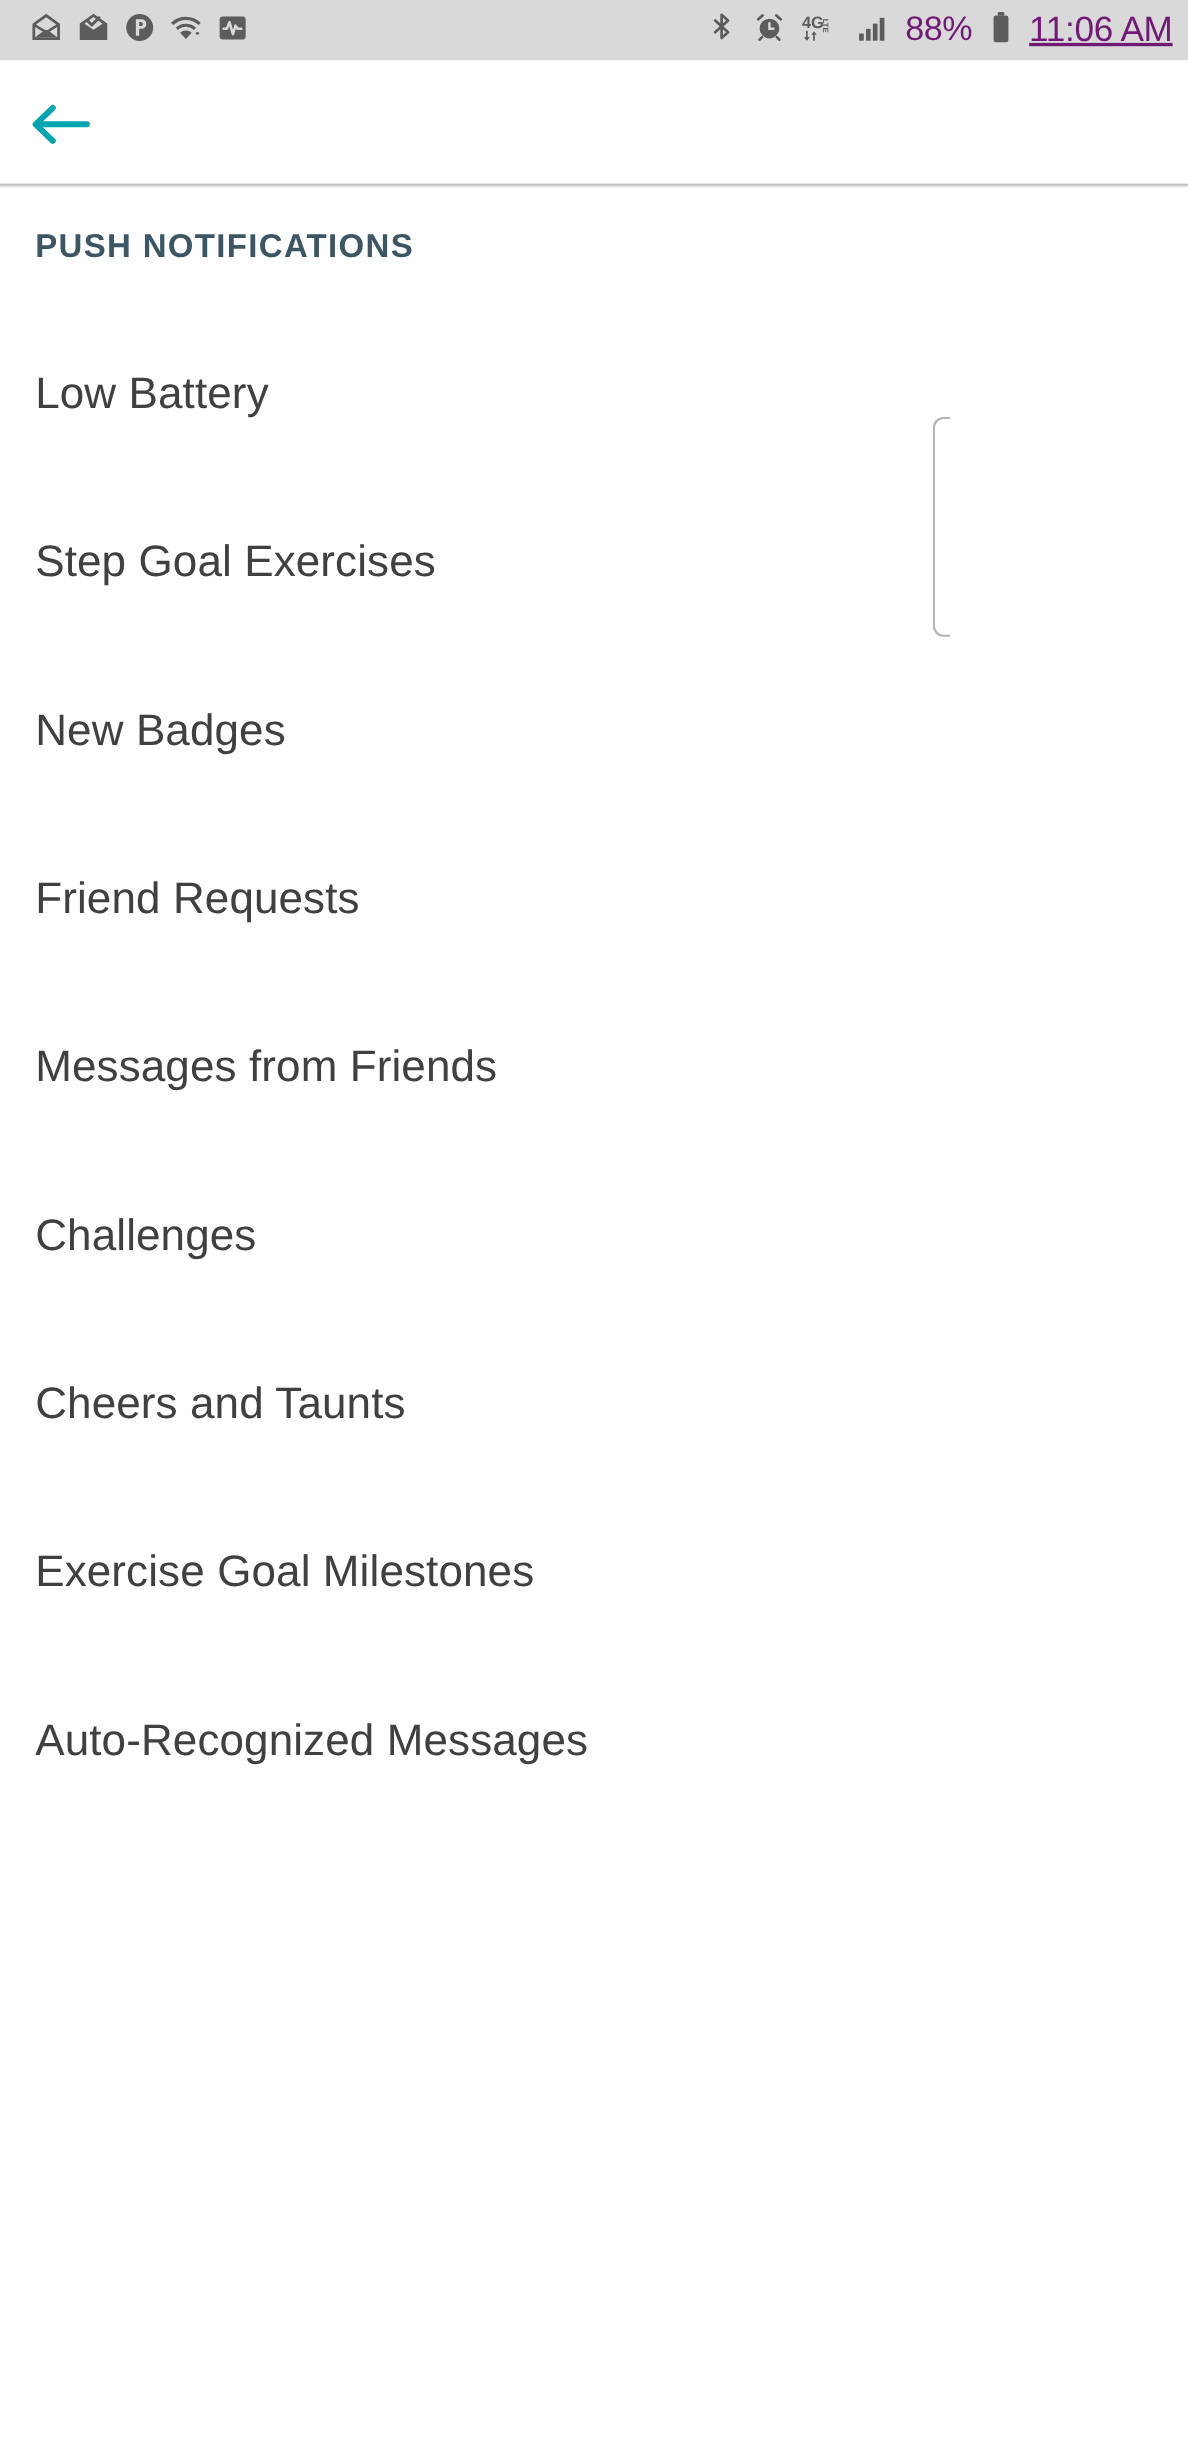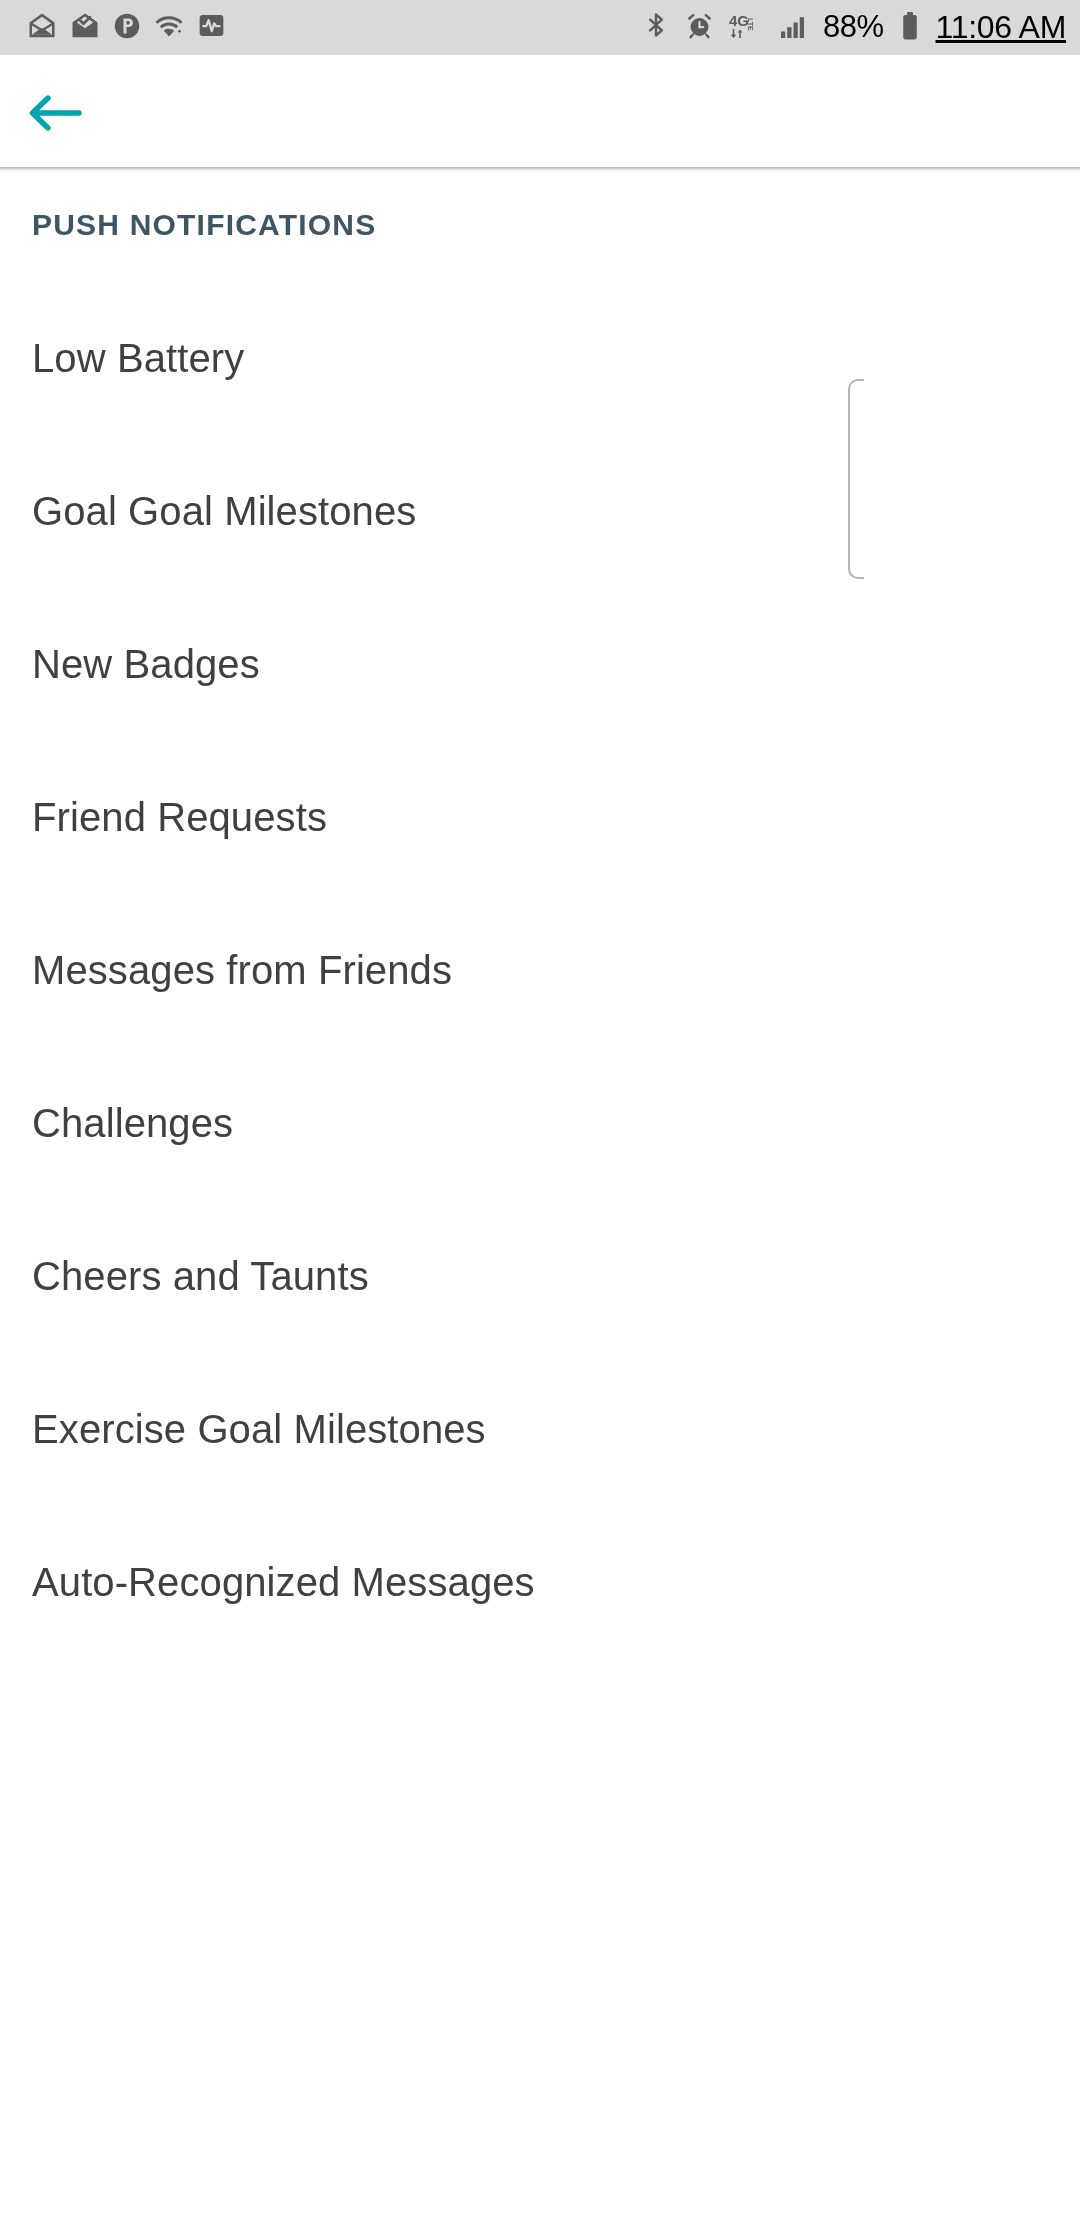--- a/index.html
+++ b/index.html
@@ -17,21 +17,21 @@
     width:1080px; height:55px;
     background:#d9d9d9;
     display:flex; align-items:center;
     color:#5c5c5c;
   }
   .sb-left{ display:flex; align-items:center; gap:13px; margin-left:27px; }
   .sb-right{ display:flex; align-items:flex-start; gap:15px; margin-left:auto; margin-right:14px; }
   .sb-ico{ display:block; }
   .sb-text{
     font-size:31px; font-weight:400; letter-spacing:-0.5px;
-    color:#000000; line-height:1;
+    color:#701a75; line-height:1;
     font-family:"Liberation Sans", sans-serif;
   }
   .sb-time{ font-size:32px; letter-spacing:-0.3px;text-decoration:underline; }
 
   
   .header{
     position:absolute; top:55px; left:0;
     width:1080px; height:115px;
     background:#ffffff;
     display:flex; align-items:center;
@@ -236,21 +236,21 @@
 
   <div class="rows" id="rows">
       <div class="row">
         <div class="row-label">Low Battery</div>
         <div class="toggle" role="switch" aria-checked="true">
           <span class="track"></span>
           <span class="thumb"></span>
         </div>
       </div>
       <div class="row">
-        <div class="row-label">Goal Goal Milestones</div>
+        <div class="row-label">Step Goal Exercises</div>
         <div class="toggle" role="switch" aria-checked="true">
           <span class="track"></span>
           <span class="thumb"></span>
         </div>
       </div>
       <div class="row">
         <div class="row-label">New Badges</div>
         <div class="toggle" role="switch" aria-checked="true">
           <span class="track"></span>
           <span class="thumb"></span>

